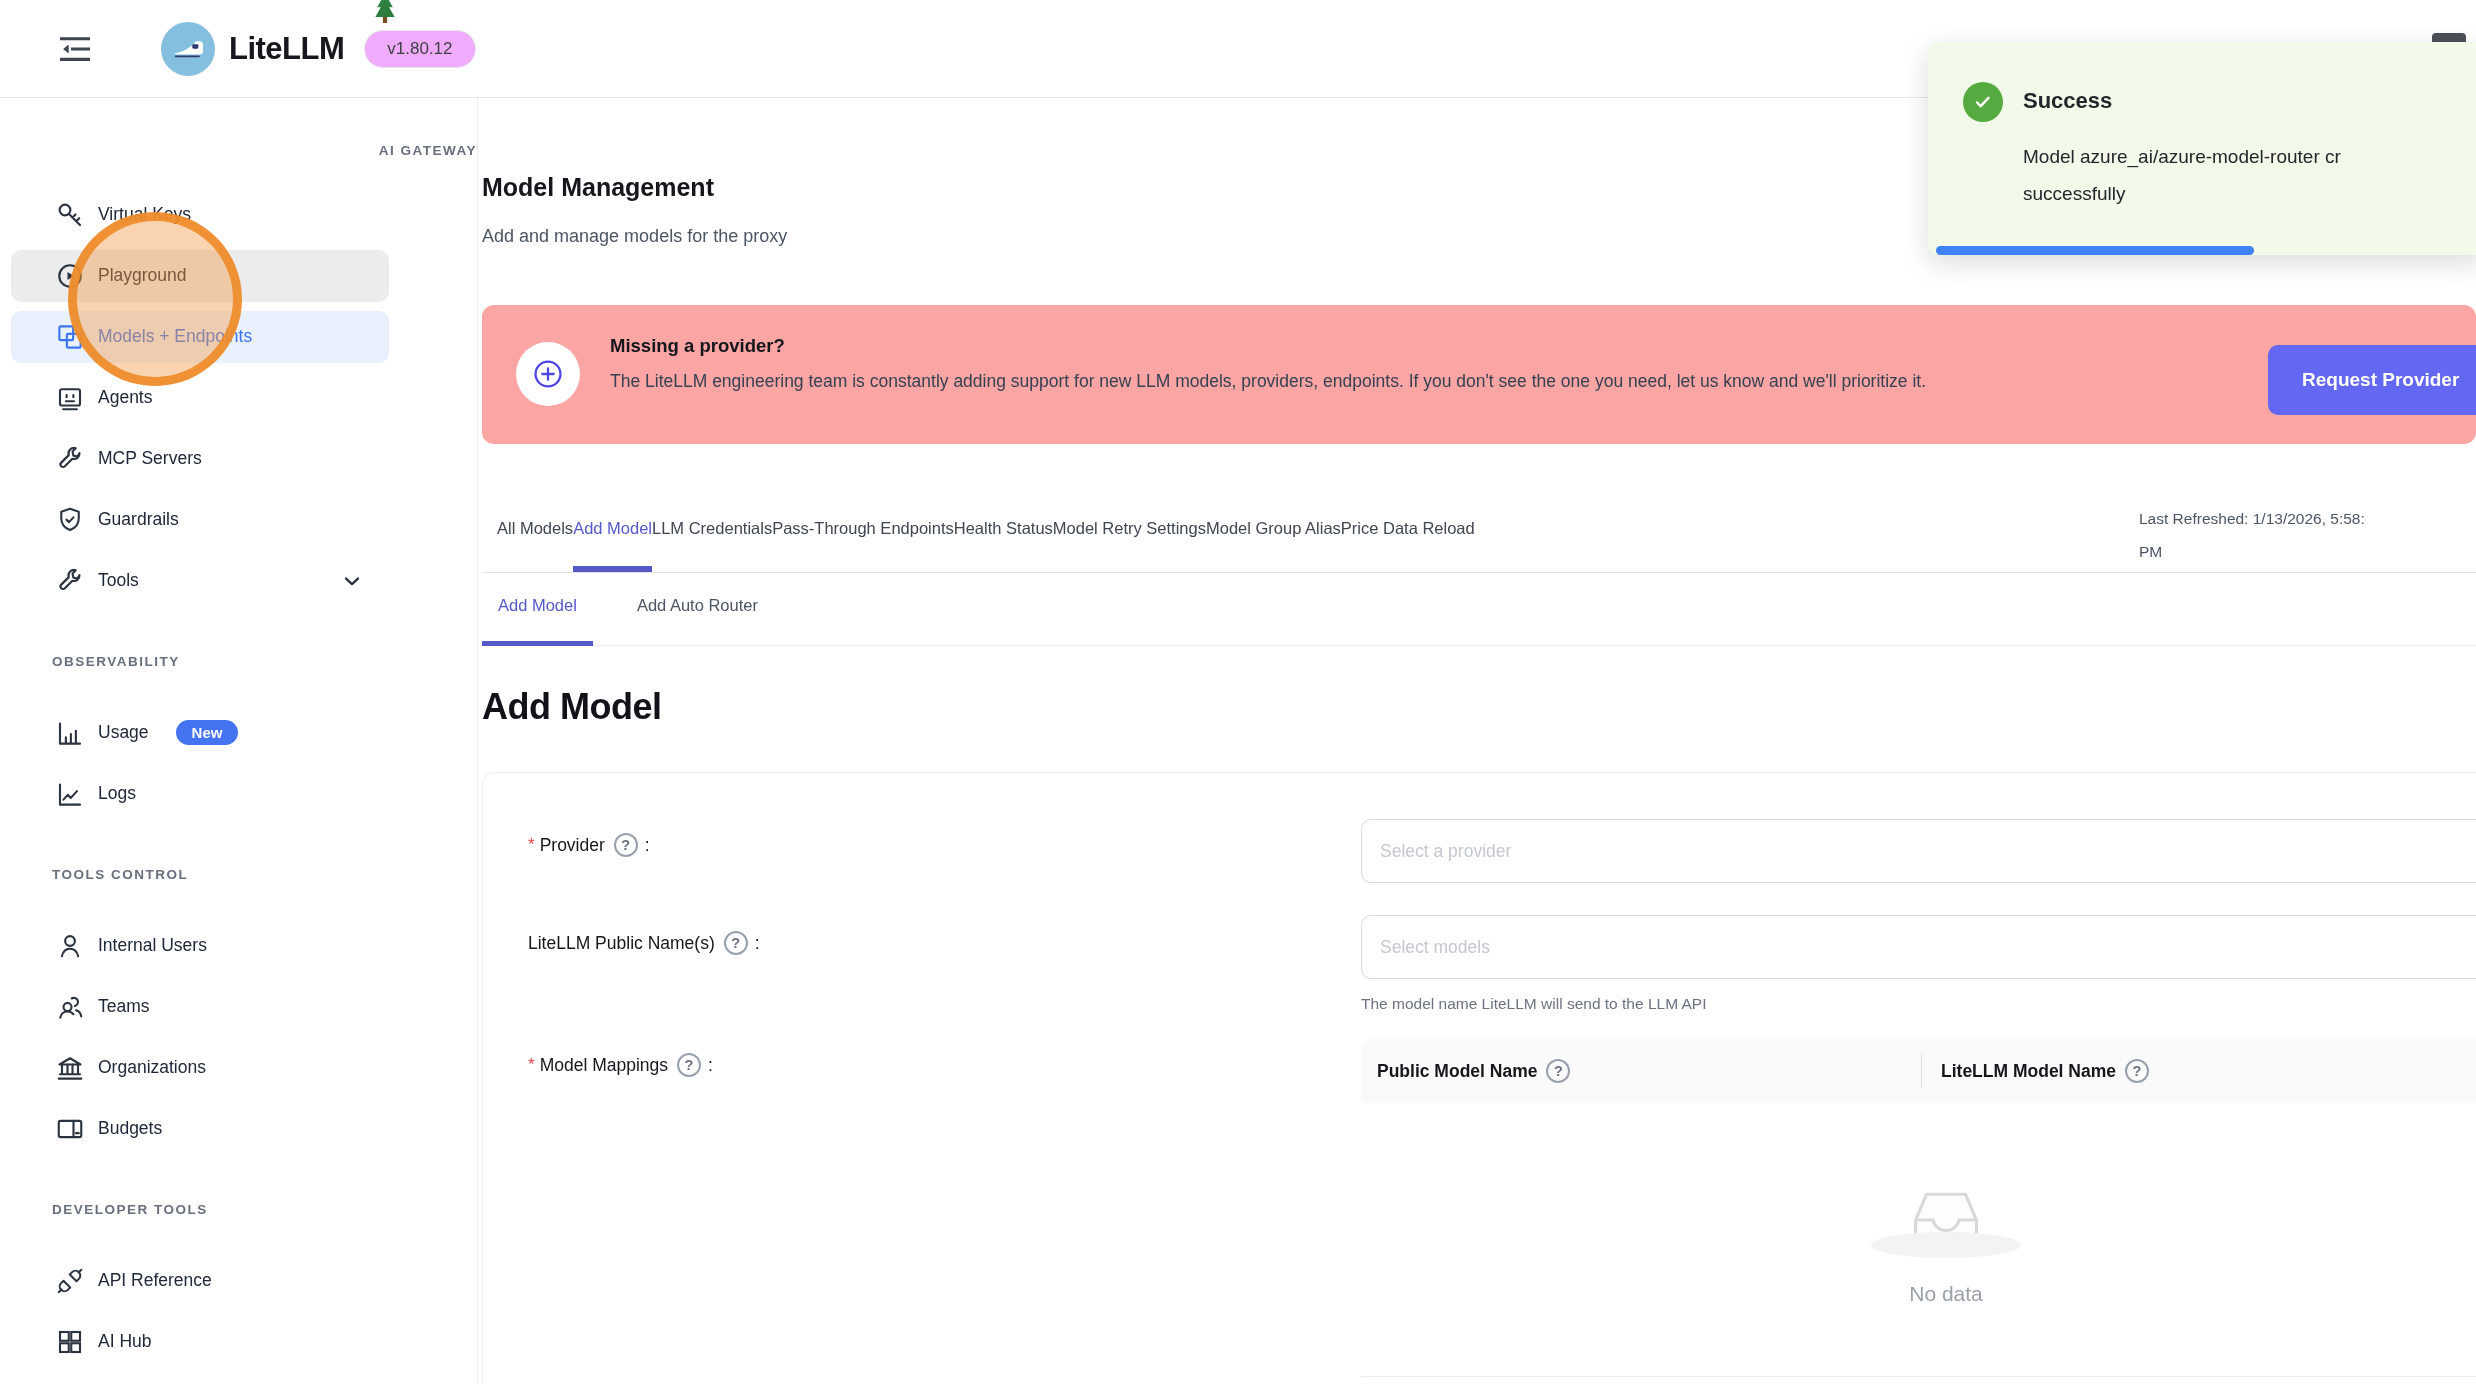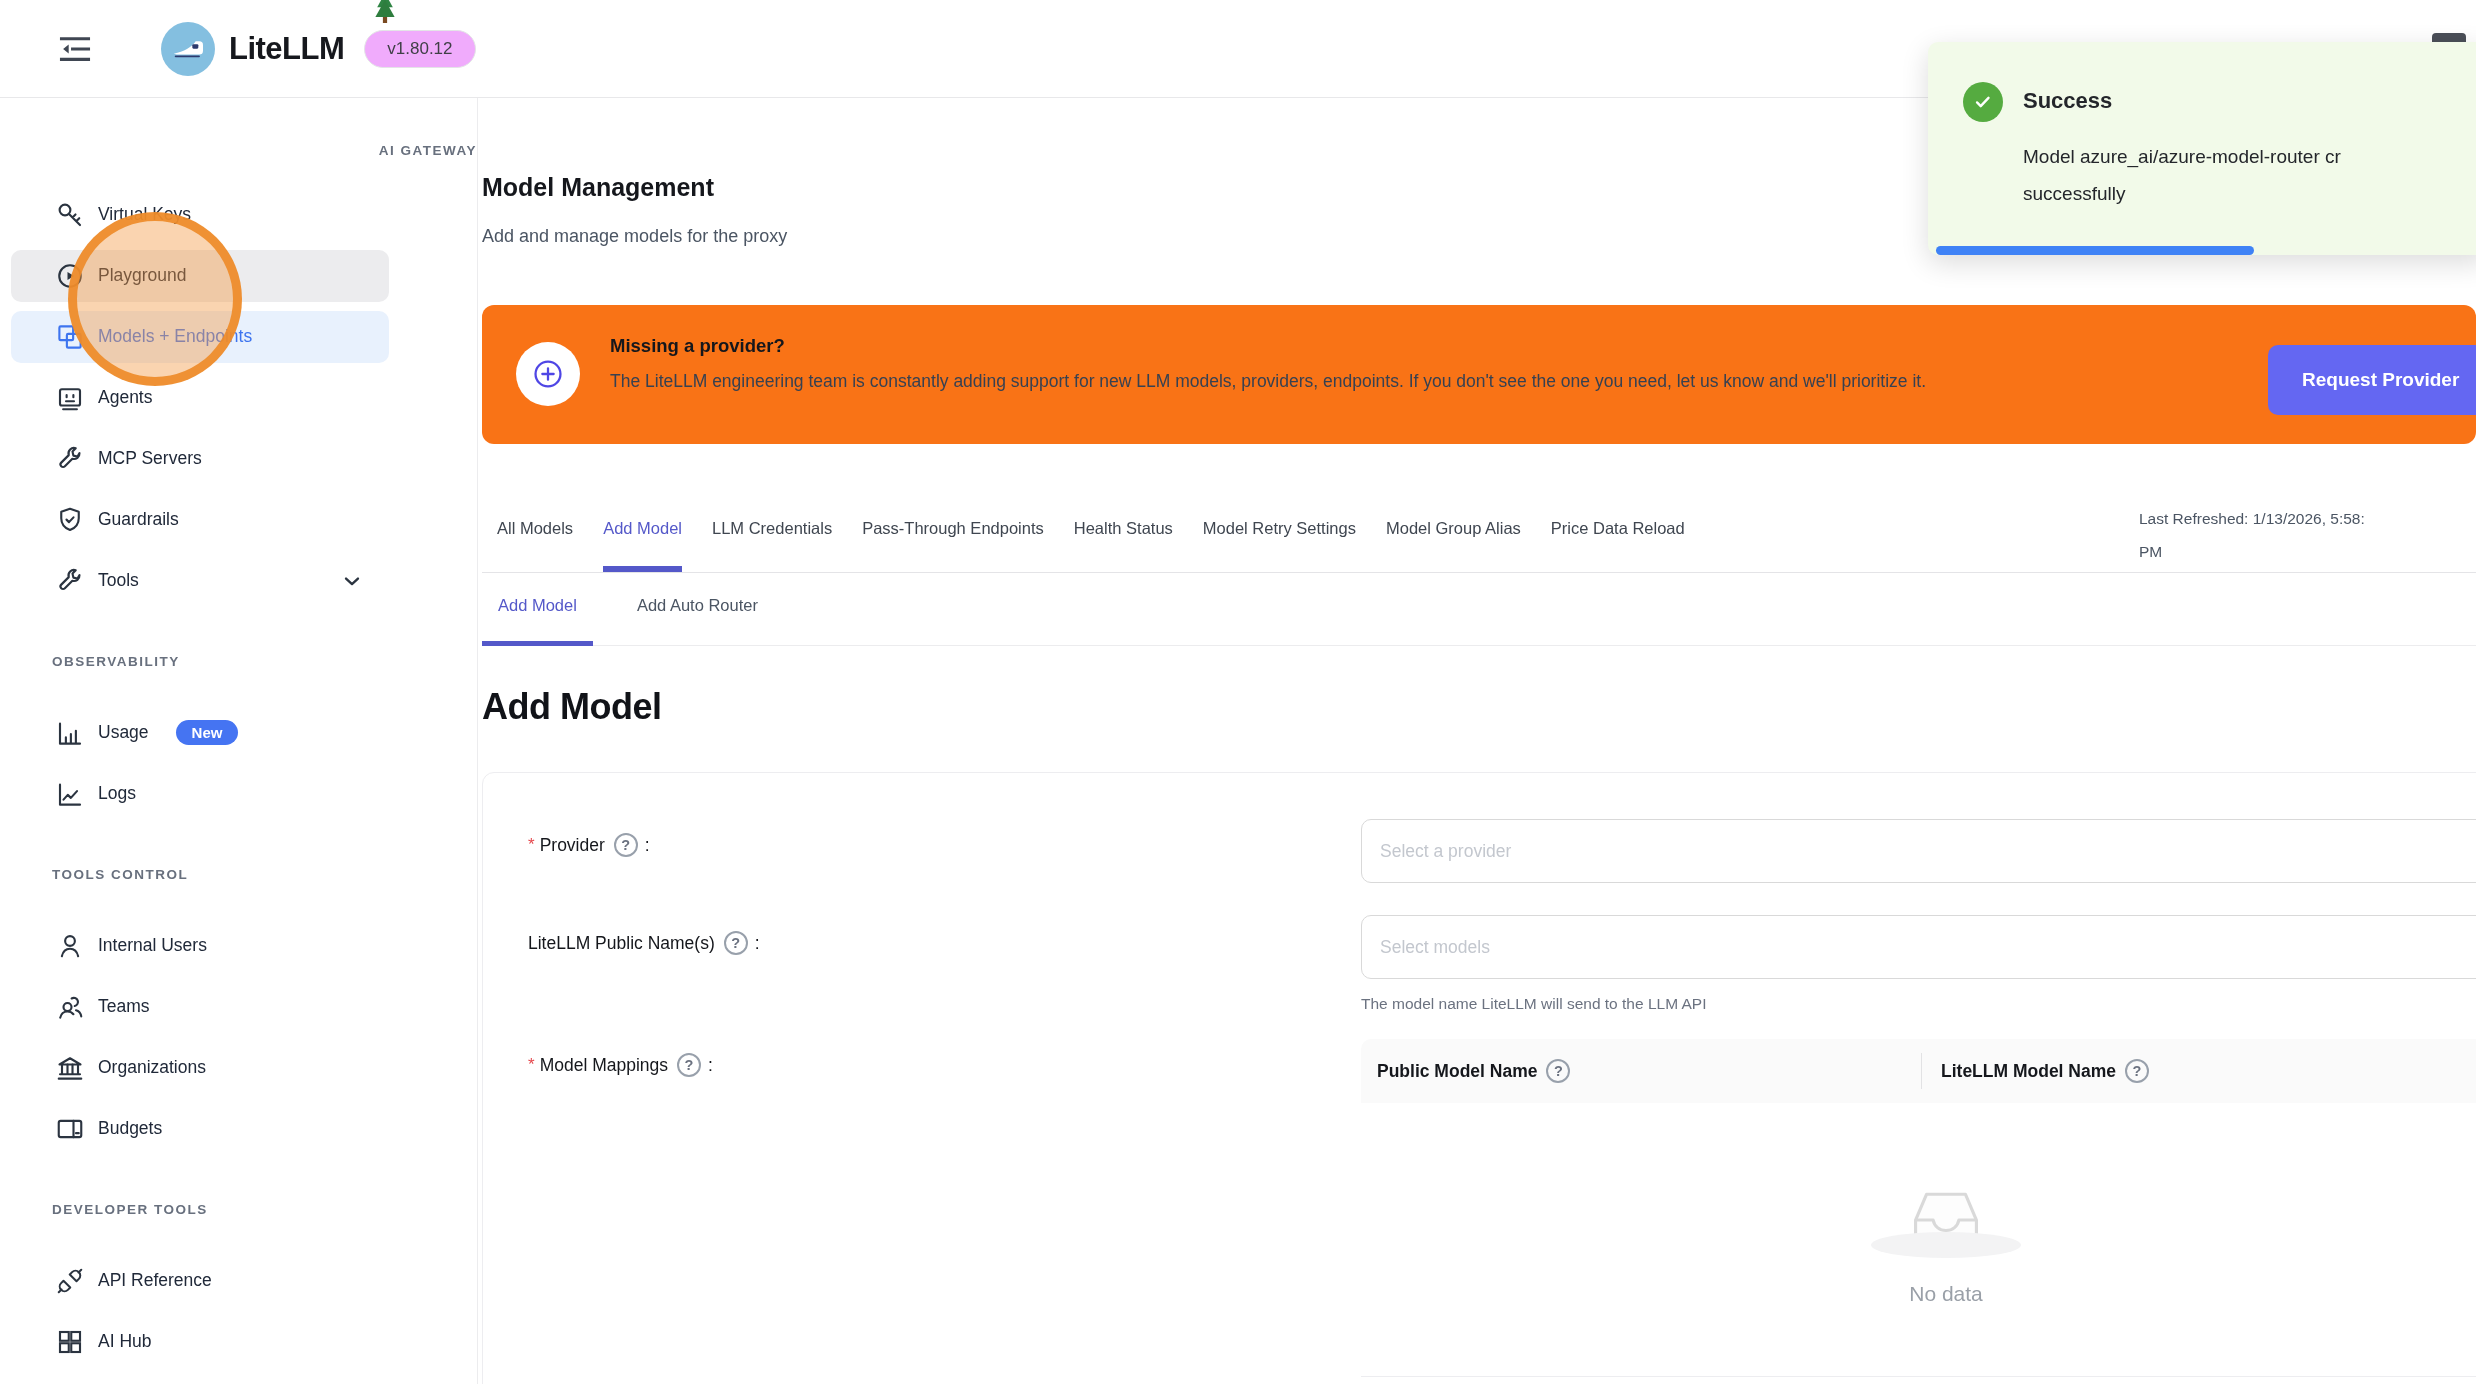--- a/index.html
+++ b/index.html
@@ -41,32 +41,32 @@
   .highlight-ring { position:absolute; left:68px; top:212px; width:174px; height:174px;
     border-radius:50%; border:9px solid rgba(238,139,41,0.92);
     background:rgba(244,153,67,0.42); z-index:25; pointer-events:none; }
 
   
   .main { position:absolute; left:482px; top:98px; right:0; bottom:0; }
   .page-title { position:absolute; left:0; top:75px; font-size:25px; font-weight:800; color:#15171c; }
   .page-subtitle { position:absolute; left:0; top:128px; font-size:18px; color:#4b5563; }
 
   .banner { position:absolute; left:0; top:207px; width:1994px; height:139px;
-    background:#f97316; border-radius:12px; }
+    background:#fca5a5; border-radius:12px; }
   .banner-disc { position:absolute; left:34px; top:37px; width:64px; height:64px; border-radius:50%;
     background:#fff; display:flex; align-items:center; justify-content:center; color:#4f46e5; }
   .banner-title { position:absolute; left:128px; top:30px; font-size:18.5px; font-weight:700; color:#15171c; }
   .banner-body { position:absolute; left:128px; top:62px; max-width:1400px; font-size:17.5px;
     line-height:28px; color:#374151;text-align:center; }
   .req-btn { position:absolute; left:1786px; top:40px; width:264px; height:70px;
     background:#6467f2; border:none; border-radius:10px; color:#fff; font-size:19px; font-weight:700;
     font-family:inherit; text-align:left; padding-left:34px; cursor:pointer; }
 
   .tabs-bar { position:absolute; left:0; top:397px; width:1994px; height:78px;
-    border-bottom:1px solid #e4e4e7; display:flex; gap:30px; padding:24px 0 0 15px; }
+    border-bottom:1px solid #e4e4e7; display:flex; padding:24px 0 0 15px; }
   .tab { font-size:16.5px; color:#3f4650; cursor:pointer; padding-bottom:26px; white-space:nowrap; }
   .tab.active { color:#5458c9; border-bottom:6px solid #5458c9; }
   .last-refreshed { position:absolute; left:1657px; top:404px; width:337px; font-size:15.5px;
     color:#4b5563; line-height:33px; }
   .last-refreshed div { white-space:nowrap; overflow:hidden; }
 
   .subtabs { position:absolute; left:0; top:476px; width:1994px; height:72px;
     border-bottom:1px solid #ececee; display:flex; padding-top:22px; }
   .subtab { font-size:16.5px; color:#4b5563; padding:0 16px; margin-right:28px; cursor:pointer;
     height:50px; }

